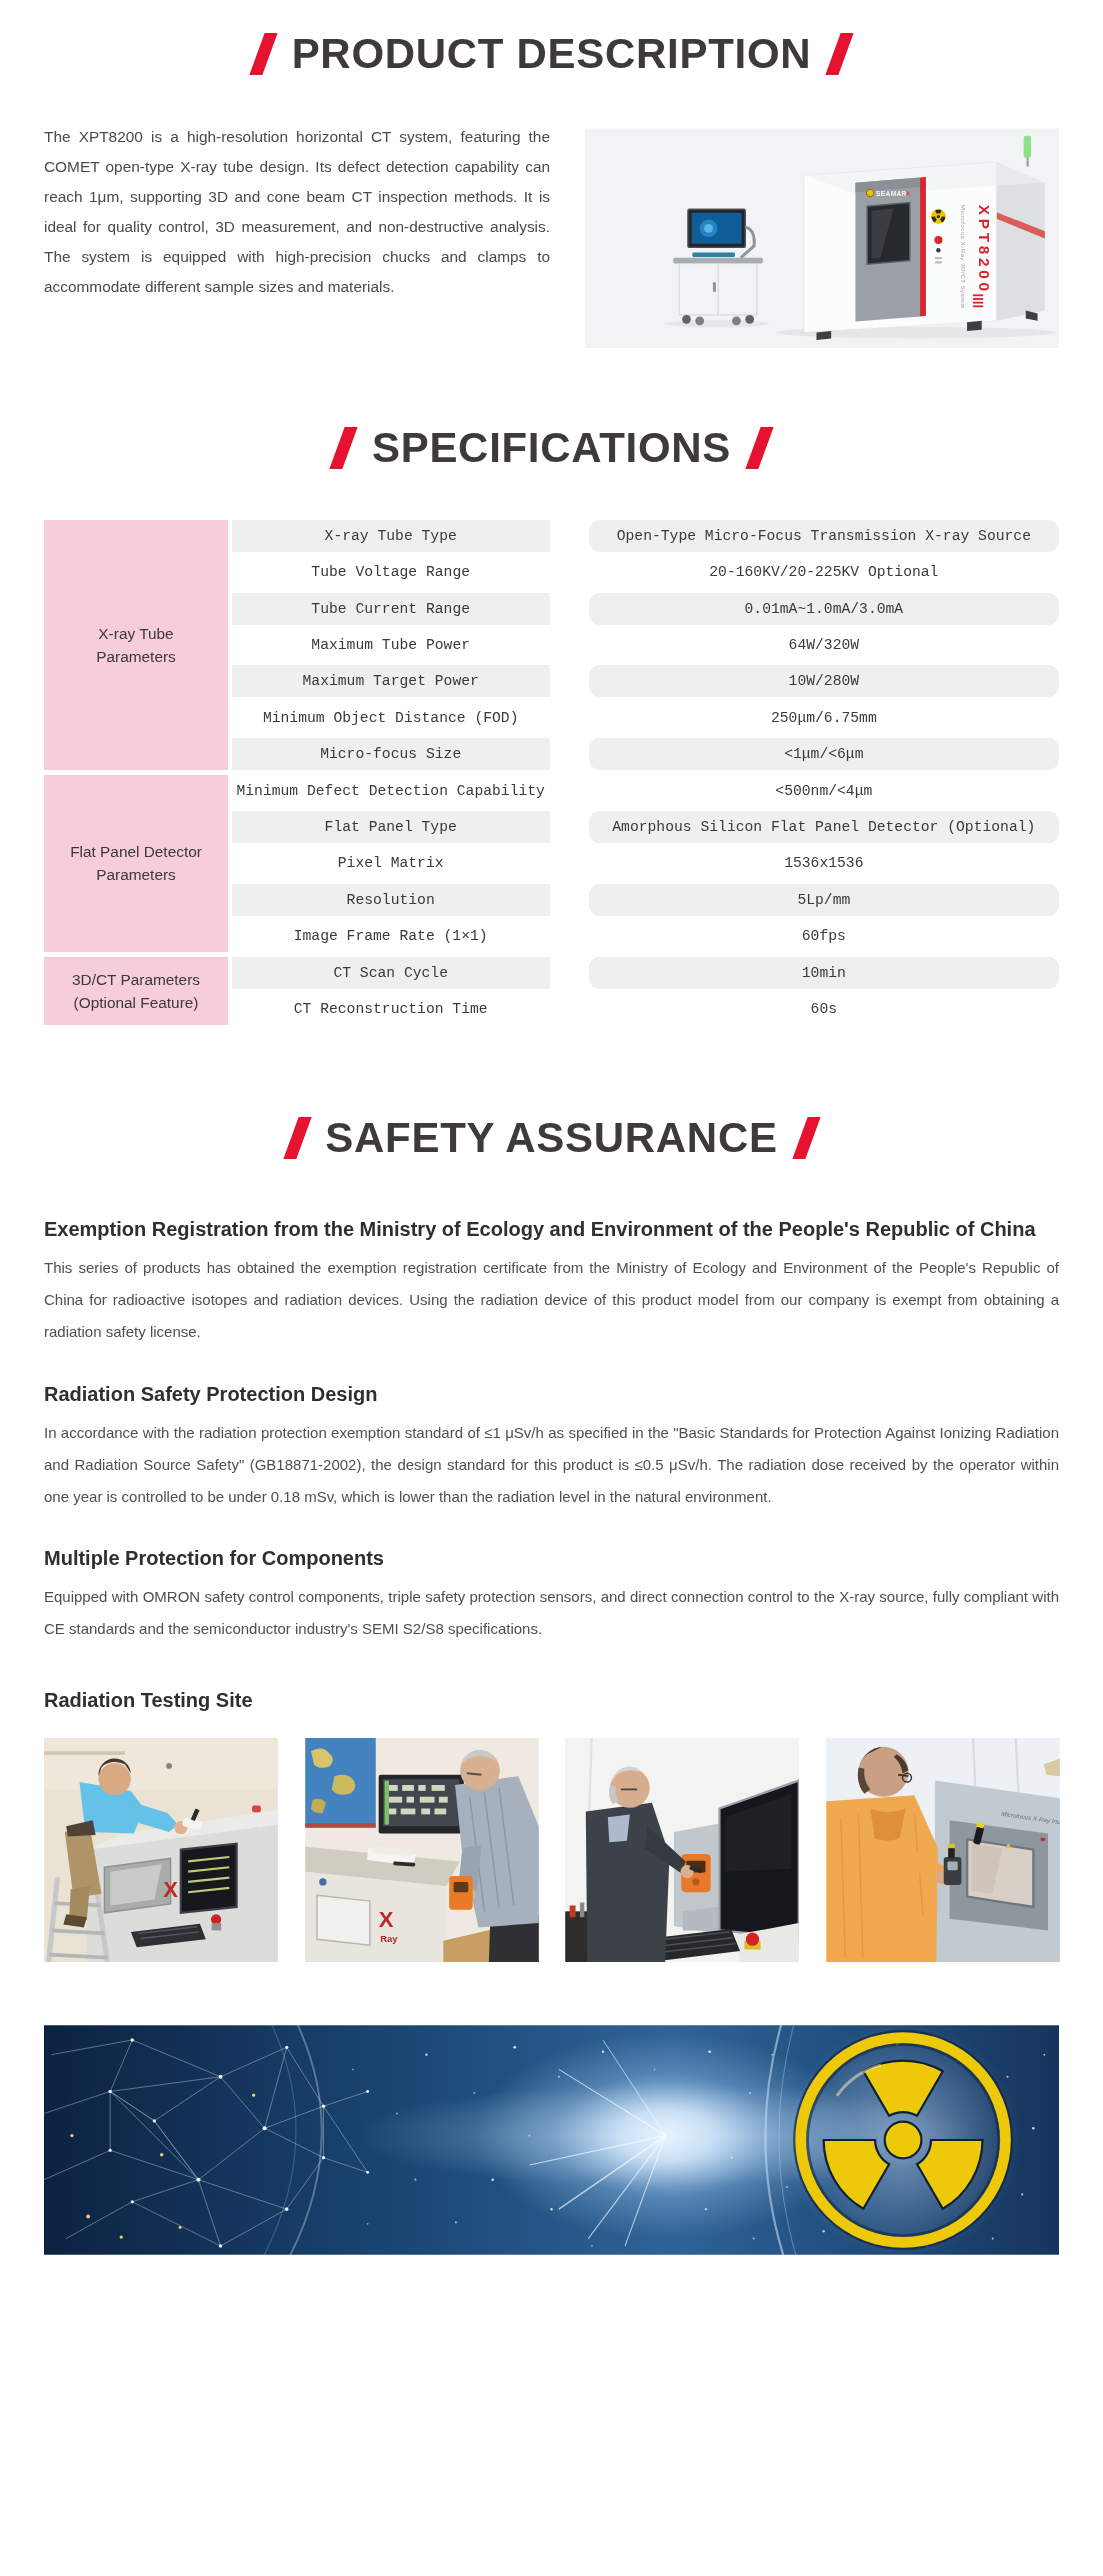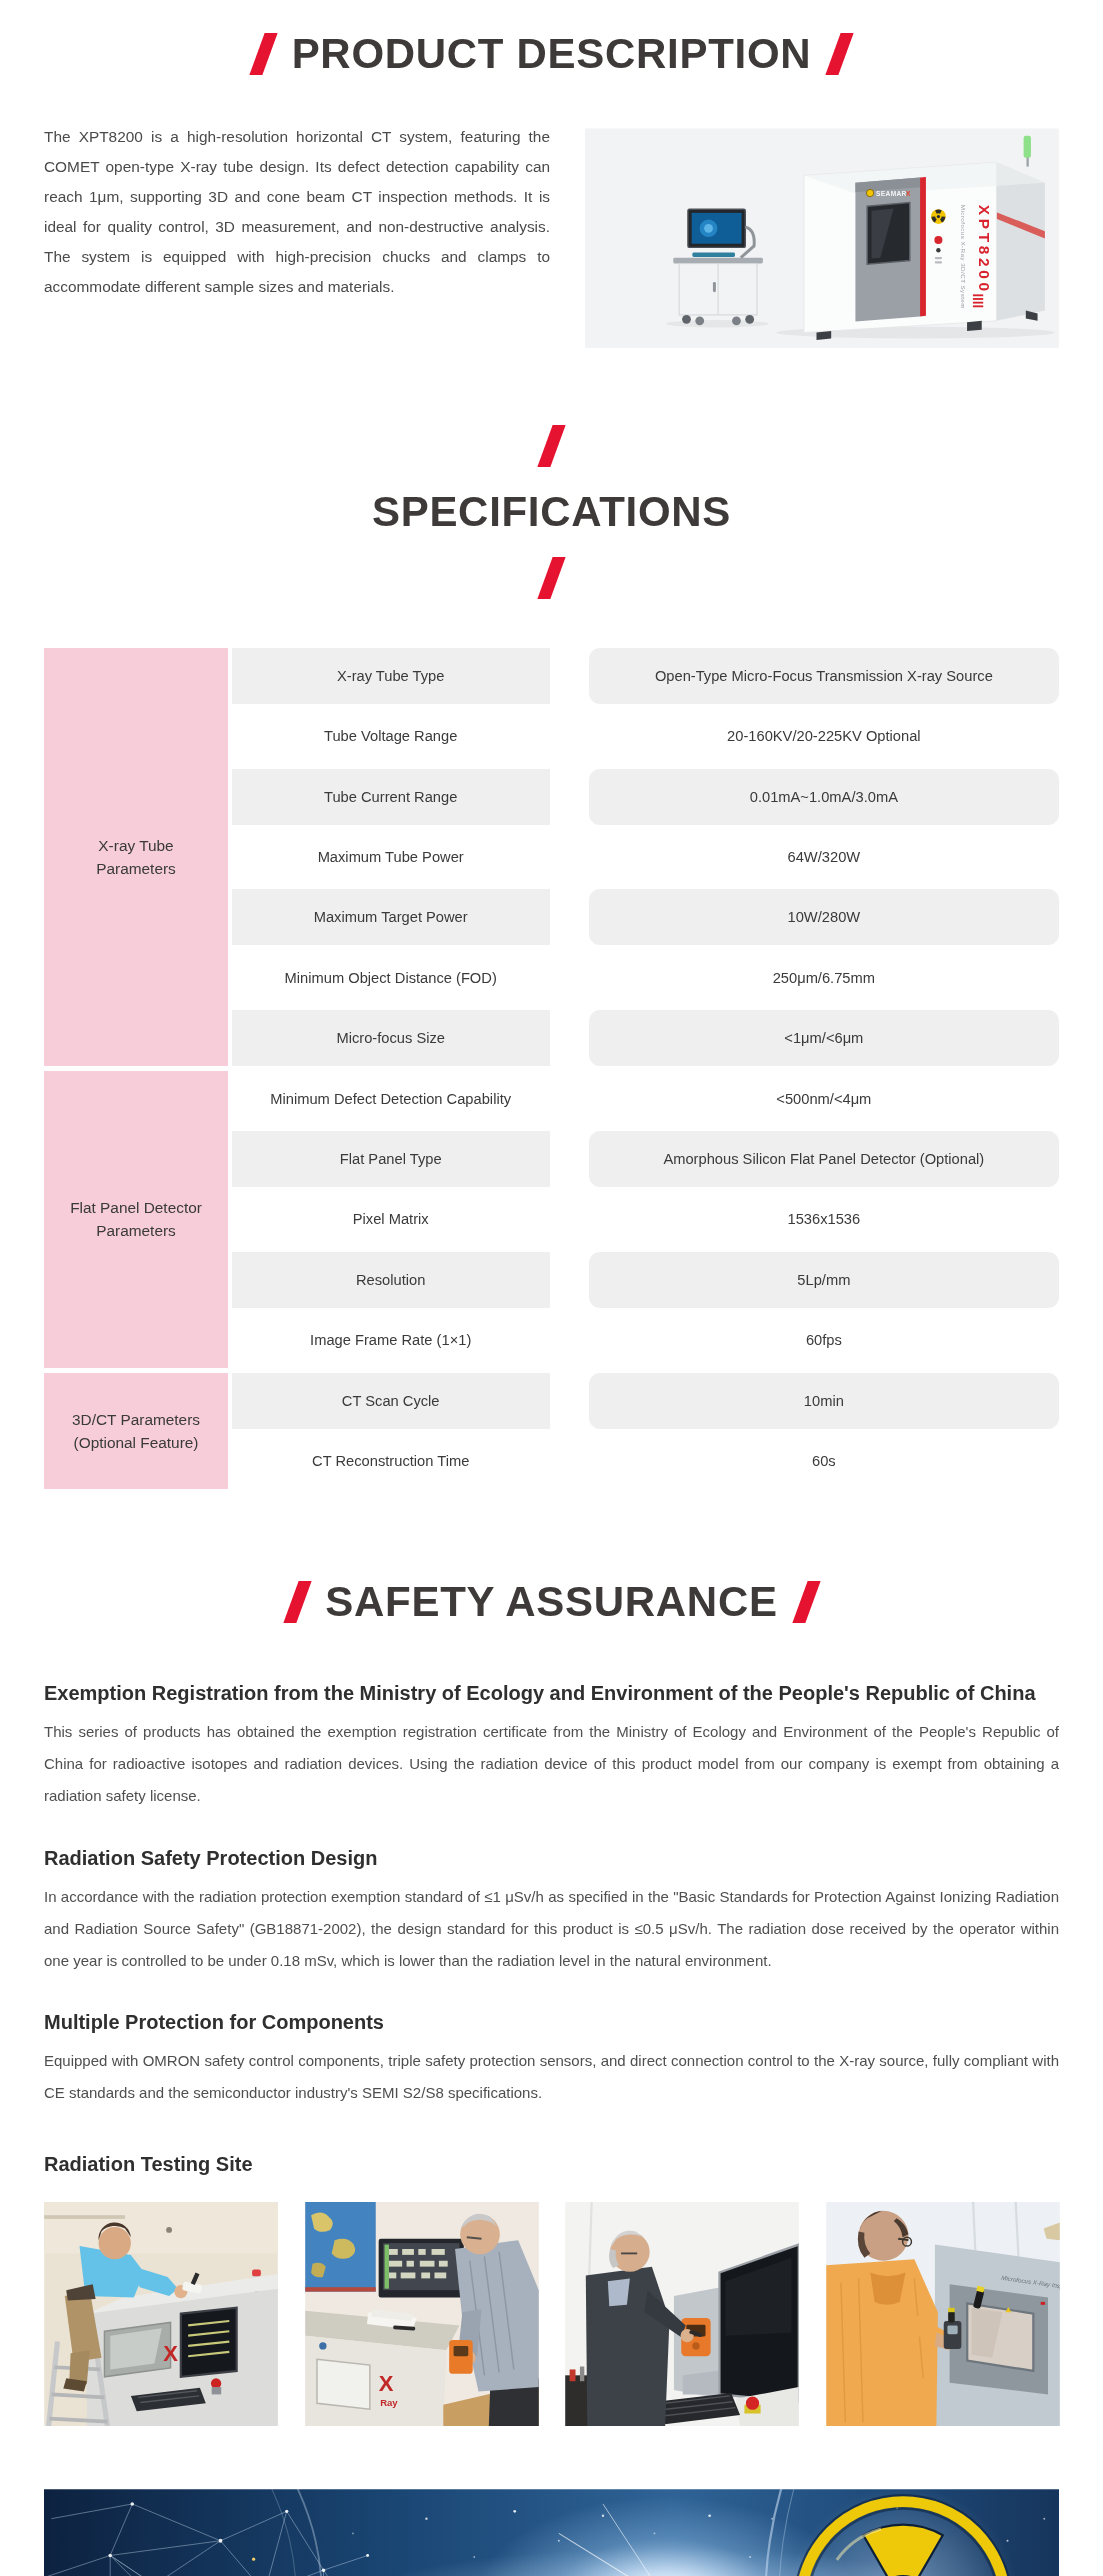--- a/index.html
+++ b/index.html
@@ -11,21 +11,21 @@
   }
   .page { width:1103px; height:2576px; background:#fff; }
   .content { width:1015px; margin:0 auto; }
 
   
   .sec-title { display:flex; align-items:center; justify-content:center; gap:22px; }
   .sec-title .slash { width:12.5px; height:42px; background:#e61330; transform:skewX(-20deg); }
   .sec-title .t { font-size:42px; font-weight:bold; color:#3e3a39; letter-spacing:0.7px; line-height:46px; }
 
   .title-1 { padding-top:31px; }
-  .title-2 { margin-top:77px;flex-direction:column; }
+  .title-2 { margin-top:77px; }
   .title-3 { margin-top:90px; }
 
   
   .intro { margin-top:41px; display:flex; justify-content:space-between; align-items:flex-start; }
   .intro-text {
     width:506px; font-size:15.4px; line-height:30px; color:#4a4a4a;
     text-align:justify; padding-top:4.4px;
   }
   .product-figure { width:474px; height:224px; margin-top:5.9px; }
   .product-figure svg { display:block; }
@@ -33,21 +33,21 @@
   
   .spec-table { margin-top:49px; }
   .spec-group { display:flex; margin-bottom:4.4px; }
   .spec-group:last-child { margin-bottom:0; }
   .group-label {
     width:184px; background:#f6cdd9; margin-right:3.7px; flex:none;
     display:flex; align-items:center; justify-content:center; text-align:center;
     font-size:15.4px; color:#3a3a3a; line-height:23px; padding:0 23px;
   }
   .rows { flex:1; }
-  .spec-row { display:flex; height:56px; margin-bottom:4.4px; }
+  .spec-row { display:flex; height:32px; margin-bottom:4.4px;font-family:Liberation Mono, monospace; }
   .spec-row:last-child { margin-bottom:0; }
   .cell-name {
     width:318px; margin-right:39px; flex:none;
     display:flex; align-items:center; justify-content:center;
     font-size:14.7px; color:#3a3a3a;
   }
   .cell-value {
     flex:1; display:flex; align-items:center; justify-content:center;
     font-size:14.7px; color:#3a3a3a;border-radius:11px;
   }

